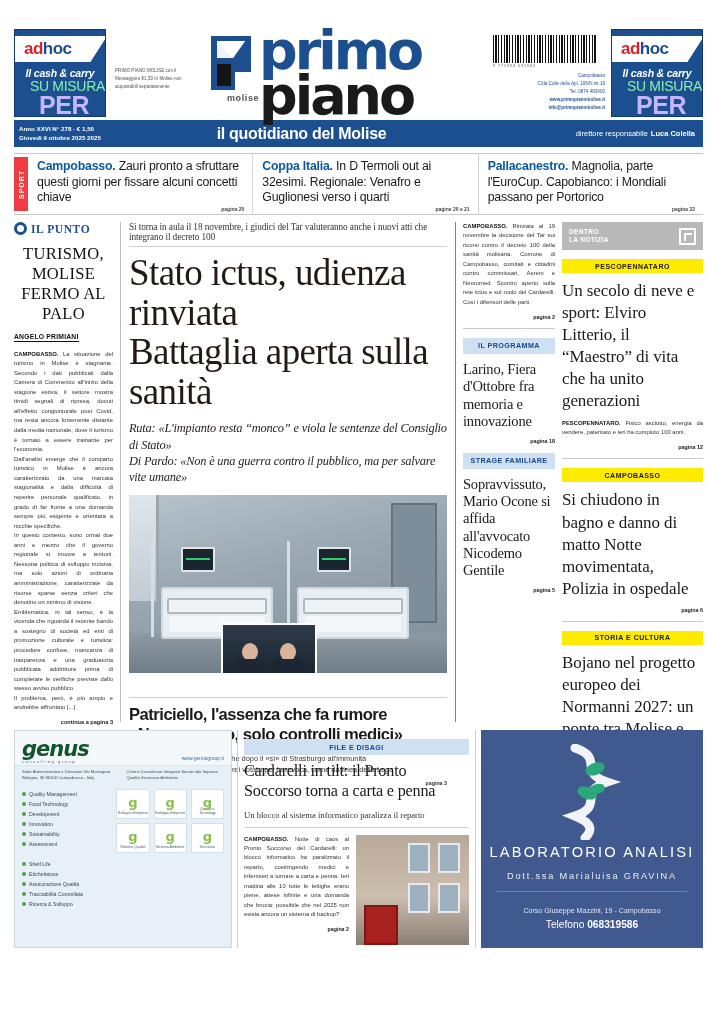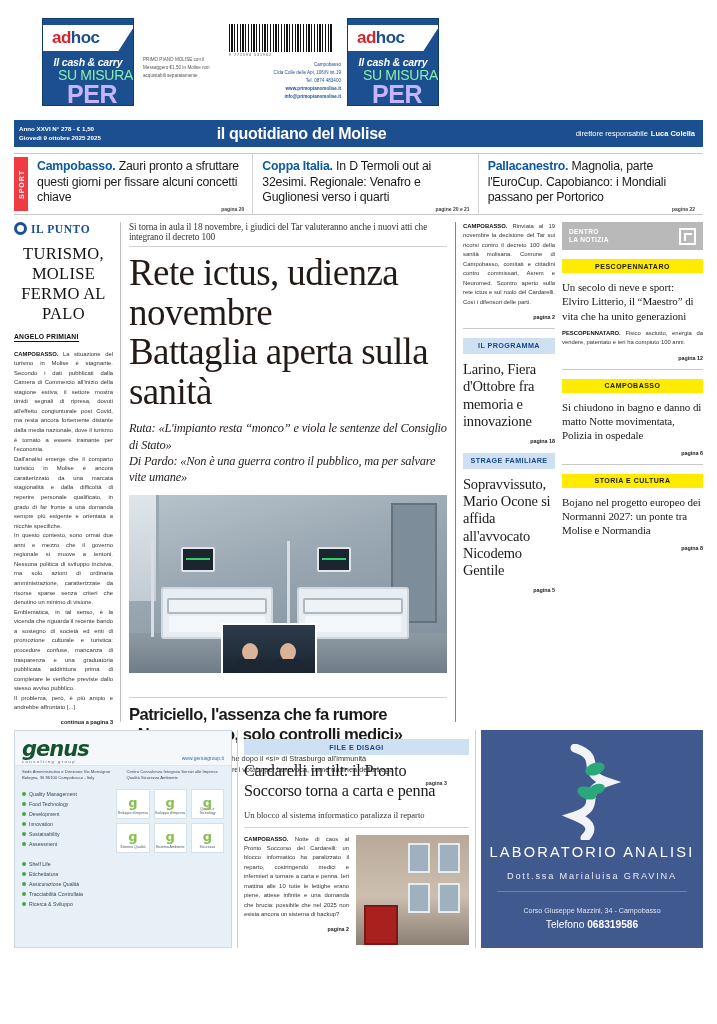--- a/index.html
+++ b/index.html
@@ -6,21 +6,21 @@
   body {
     width: 717px; height: 1024px;
     background: #ffffff;
     font-family: "Liberation Sans", sans-serif;
     overflow: hidden;
     position: relative;
   }
   .page { width: 717px; height: 1024px; position: relative; padding: 0 14px; }
 
   
-  .masthead { display: flex; align-items: flex-start; height: 118px; padding-top: 18px; margin-left: 28px; }
+  .masthead { display: flex; align-items: flex-start; height: 118px; padding-top: 29px; }
   .adhoc-box {
     width: 92px; height: 88px; background: #1c4f8f;
     border: 1px solid #12396b; position: relative; overflow: hidden;
     flex: 0 0 auto;
   }
   .adhoc-white {
     position: absolute; left: 0; top: 6px; width: 92px; height: 26px;
     background: #ffffff;
     clip-path: polygon(0 0, 100% 0, 82% 100%, 0 100%);
   }
@@ -193,21 +193,21 @@
   
   .dentro { background: #b9b9b9; height: 28px; display: flex; align-items: center;
     justify-content: space-between; padding: 0 7px; }
   .dentro-txt { font-size: 6.6px; font-weight: bold; color: #fff; line-height: 1.2;
     letter-spacing: 0.3px;}
   .dentro-logo { width: 17px; height: 17px; border: 2px solid #fff; position: relative;}
   .dentro-logo:after { content:""; position:absolute; left:3px; top:3px; width:6px; height:6px;
     border:2px solid #fff; border-right:none; border-bottom:none;}
   .ytag { background: #ffeb00; color: #1a1a1a; font-size: 7px; font-weight: bold;
     text-align: center; padding: 3.5px 0; letter-spacing: 0.5px; margin-top: 9px; }
-  .y-head { font-family: "Liberation Serif", serif; font-size: 11px; line-height: 1.3;
+  .y-head { font-family: "Liberation Serif", serif; font-size: 17px; line-height: 1.3;
     color: #1a1a1a; margin-top: 7px; letter-spacing: -0.1px;}
   .y-body { font-size: 5.9px; line-height: 1.6; text-align: justify; color: #333; margin-top: 6px;}
   .y-body b { color: #111; }
 
   
   .bottom { display: flex; margin-top: 8px; height: 218px; gap: 5px; }
   .ad-genus { width: 218px; flex: 0 0 auto; background: #e8f0f7;
     border: 1px solid #cbd8e4; position: relative; overflow:hidden; }
   .genus-top { background: #f4f8fb; padding: 6px 7px 4px; border-bottom:1px solid #dce6ee;}
   .genus-logo { font-size: 21px; font-weight: bold; color: #3f8a3f;
@@ -275,20 +275,31 @@
       <div class="adhoc-word">
         <span class="adhoc-ad">ad</span><span class="adhoc-h">hoc</span>
       </div>
       <div class="adhoc-l1">Il cash &amp; carry</div>
       <div class="adhoc-l2">SU MISURA</div>
       <div class="adhoc-l3">PER TE</div>
     </div>
 
     <div class="sub-note">PRIMO PIANO MOLISE con il Messaggero €1,50 In Molise non acquistabili separatamente</div>
 
+    <div class="logo-area">
+      <svg class="logo-mark" viewBox="0 0 52 62">
+        <path d="M4 4 H44 V40 H28 V58 H4 Z" fill="#1c4f8f"></path>
+        <path d="M10 9 H38 L26 26 H10 Z" fill="#f2f4f7"></path>
+        <path d="M10 9 L26 26 L38 9 Z" fill="#ffffff"></path>
+        <rect x="10" y="32" width="14" height="22" fill="#141414"></rect>
+      </svg>
+      <div class="logo-primo">primo</div>
+      <div class="logo-piano">piano</div>
+      <div class="logo-molise">molise</div>
+    </div>
 
     <div class="barcode-area">
       <div class="barcode"></div>
       <div class="barcode-num">9 771594 531962</div>
       <div class="contact">
         <div>Campobasso</div>
         <div>C/da Colle delle Api, 106/N int.19</div>
         <div>Tel. 0874 483400</div>
         <div class="web">www.primopianomolise.it</div>
         <div class="web">info@primopianomolise.it</div>
@@ -352,21 +363,21 @@
         <p>In questo contesto, sono ormai due anni e mezzo che il governo regionale si muove a tentoni. Nessuna politica di sviluppo incisiva, ma solo azioni di ordinaria amministrazione, caratterizzate da risorse sparse senza criteri che denotino un minimo di visione.</p>
         <p>Emblematica, in tal senso, è la vicenda che riguarda il recente bando a sostegno di società ed enti di promozione culturale e turistica: procedure confuse, mancanza di trasparenza e una graduatoria pubblicata addirittura prima di completare le verifiche previste dallo stesso avviso pubblico.</p>
         <p>Il problema, però, è più ampio e andrebbe affrontato [...]</p>
       </div>
       <div class="punto-cont">continua a pagina 3</div>
     </div>
 
     <div class="col-center">
       <div class="kicker">Si torna in aula il 18 novembre, i giudici del Tar valuteranno anche i nuovi atti che integrano il decreto 100</div>
       <div class="headline">
-        <div>Rete ictus, udienza novembre</div>
+        <div>Stato ictus, udienza rinviata</div>
         <div>Battaglia aperta sulla sanità</div>
       </div>
       <div class="subhead">
         <div>Ruta: «L'impianto resta “monco” e viola le sentenze del Consiglio di Stato»</div>
         <div>Di Pardo: «Non è una guerra contro il pubblico, ma per salvare vite umane»</div>
       </div>
 
       <div class="photo-main">
         <div class="window-l"></div>
         <div class="door"></div>
@@ -531,17 +542,17 @@
     <div class="ad-lab">
       <svg class="dna" viewBox="0 0 62 96">
         <path d="M14 4 C44 14, 16 28, 46 38 C16 48, 44 62, 14 72 C34 80, 30 88, 24 94" stroke="#f1f3f7" stroke-width="9" fill="none" stroke-linecap="round"></path>
         <ellipse cx="34" cy="25" rx="10" ry="6" fill="#2aa87a" transform="rotate(-20 34 25)"></ellipse>
         <ellipse cx="26" cy="49" rx="10" ry="6" fill="#2aa87a" transform="rotate(20 26 49)"></ellipse>
         <ellipse cx="36" cy="45" rx="8" ry="5" fill="#2aa87a" transform="rotate(-15 36 45)"></ellipse>
       </svg>
       <div class="lab-title">LABORATORIO ANALISI</div>
       <div class="lab-sub">Dott.ssa Marialuisa GRAVINA</div>
       <div class="lab-divider"></div>
-      <div class="lab-addr">Corso Giuseppe Mazzini, 34 - Campobasso</div>
+      <div class="lab-addr">Corso Giuseppe Mazzini, 19 - Campobasso</div>
       <div class="lab-tel"><span>Telefono </span><b>068319586</b></div>
     </div>
   </div>
 </div>
 
 </body></html>

